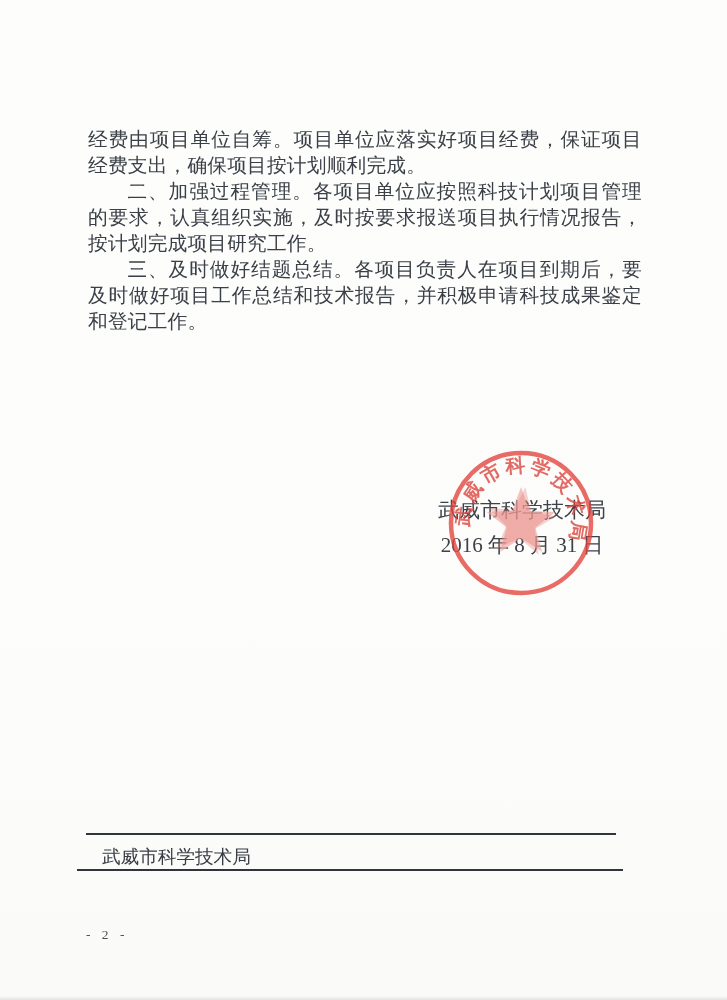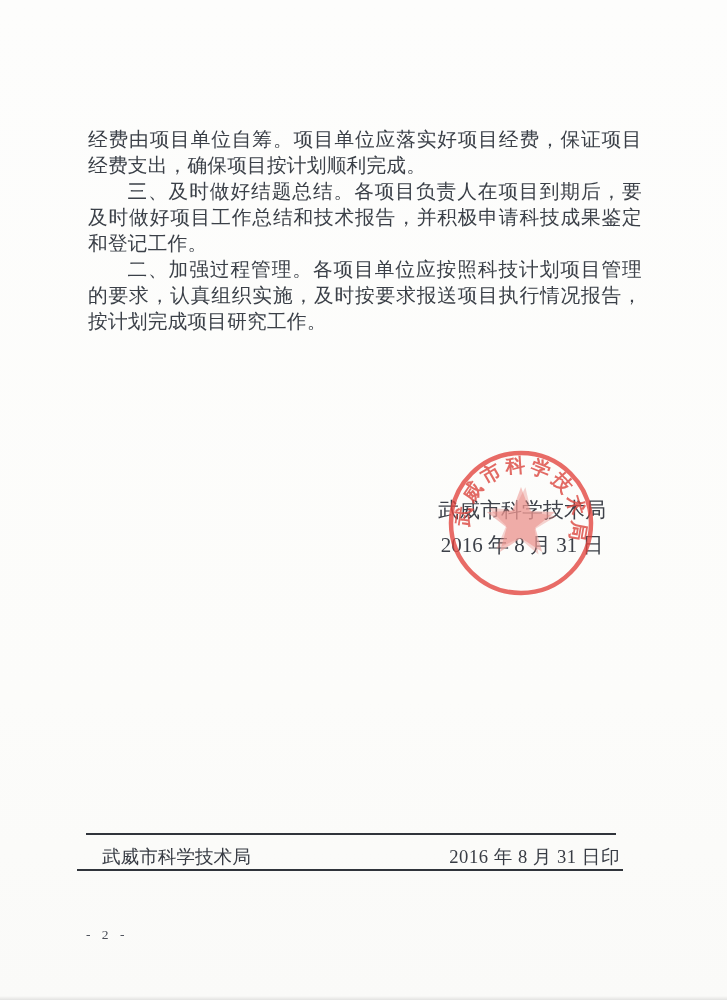--- a/index.html
+++ b/index.html
@@ -66,22 +66,22 @@
     background:linear-gradient(180deg,rgba(0,0,0,0) 0%,rgba(120,120,120,0.18) 100%);
   }
 </style>
 </head>
 <body>
 
 <div class="page">
 
   <div class="body-text">
     <p>经费由项目单位自筹。项目单位应落实好项目经费，保证项目经费支出，确保项目按计划顺利完成。</p>
+    <p class="indent">二、加强过程管理。各项目单位应按照科技计划项目管理的要求，认真组织实施，及时按要求报送项目执行情况报告，按计划完成项目研究工作。</p>
     <p class="indent">三、及时做好结题总结。各项目负责人在项目到期后，要及时做好项目工作总结和技术报告，并积极申请科技成果鉴定和登记工作。</p>
-    <p class="indent">二、加强过程管理。各项目单位应按照科技计划项目管理的要求，认真组织实施，及时按要求报送项目执行情况报告，按计划完成项目研究工作。</p>
   </div>
 
   <div class="signature">
     <div class="sig-line">武威市科学技术局</div>
     <div class="sig-line">2016 年 8 月 31 日</div>
   </div>
 
   <svg class="seal" viewBox="0 0 150 150" aria-hidden="true">
 
     <circle cx="75" cy="75" r="70" fill="none" stroke="#e2413c" stroke-width="4.5" opacity="0.78"></circle>
@@ -94,21 +94,20 @@
     </defs>
     <text font-size="19.5" fill="#dd4b44" opacity="0.82" letter-spacing="3.5">
       <textPath href="#seal-arc" startOffset="7%">武威市科学技术局</textPath>
     </text>
   </svg>
 
   <div class="rule rule-top"></div>
 
   <div class="footer-row">
     <span class="footer-left">武威市科学技术局</span>
-    <span class="footer-right">2016 年 8 月 31 日印</span>
   </div>
 
   <div class="rule rule-bottom"></div>
 
   <div class="page-number">- 2 -</div>
 
   <div class="scan-edge"></div>
 
 </div>
 

